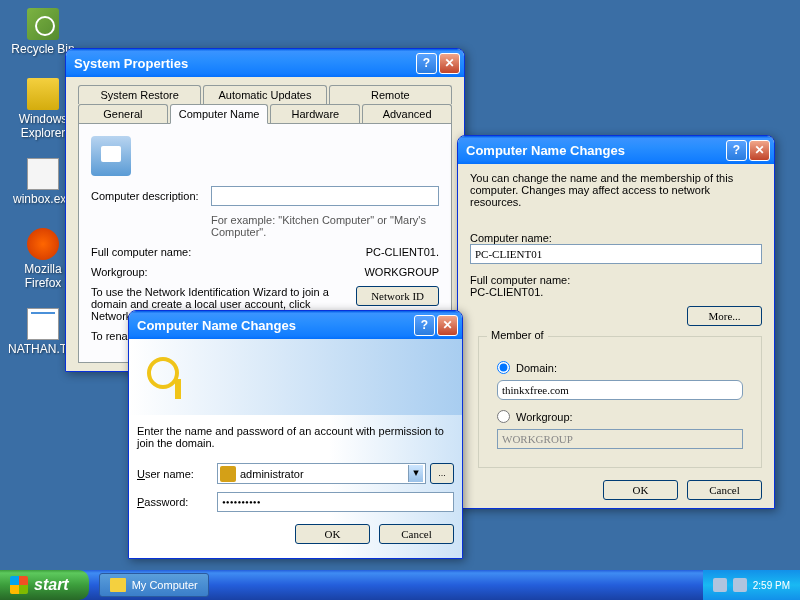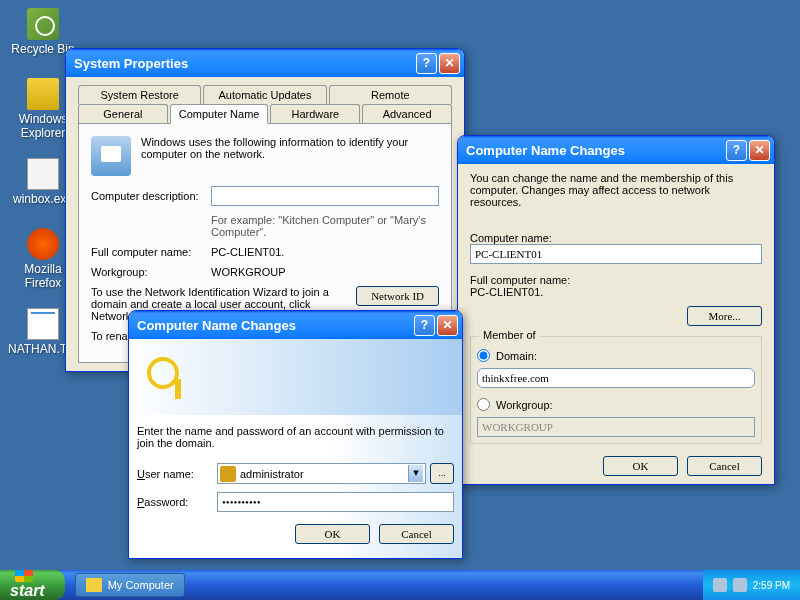--- a/index.html
+++ b/index.html
@@ -28,44 +28,44 @@
 
 
 .tab-row { display: flex; gap: 2px; }
 .tab { background: #ece9d8; border: 1px solid #919b9c; border-bottom: none; padding: 3px 8px; font-size: 11px; border-radius: 3px 3px 0 0; cursor: pointer; flex: 1; text-align: center; white-space: nowrap; }
 .tab.active { background: #fcfcfe; position: relative; z-index: 2; border-bottom: 1px solid #fcfcfe; margin-bottom: -1px; }
 .tab-content { border: 1px solid #919b9c; background: #fcfcfe; padding: 12px; min-height: 240px; }
 
 
 .info-icon { width: 40px; height: 40px; background: linear-gradient(#b8d4f0, #5a9bd5); border-radius: 4px; float: left; margin-right: 10px; position: relative; }
 .info-icon::after { content:''; position:absolute; top:10px; left:10px; width:20px; height:16px; background:#fff; border-radius:2px; }
-.field-row { display: flex; align-items: center; margin: 8px 0; }
+.field-row { display: flex; align-items: center; margin: 8px 0; justify-content: space-between; }
 .field-label { width: 120px; }
 .text-input { border: 1px solid #7f9db9; background: white; padding: 2px 4px; height: 20px; font-family: Tahoma; font-size: 11px; flex: 1; }
 .text-input:disabled { background: #ece9d8; color: #888; }
 .btn { background: #ece9d8; border: 1px solid #003c74; border-radius: 3px; padding: 3px 14px; font-family: Tahoma; font-size: 11px; cursor: pointer; min-width: 75px; }
 .combo { display: flex; border: 1px solid #7f9db9; background: white; align-items: center; padding: 0 2px; height: 21px; flex: 1; }
 .combo .ico { width: 16px; height: 16px; background: #d4a017; border-radius: 2px; margin-right: 4px; }
 .combo .val { flex: 1; }
 .combo .arrow { width: 15px; height: 17px; background: linear-gradient(#cde6ff, #9ac1e8); border-left: 1px solid #7f9db9; text-align: center; line-height: 15px; }
-.group-box { border: 1px solid #d0d0bf; margin-top: 10px; padding: 6px; position: relative; }
+.group-box { border: 1px solid #d0d0bf; margin-top: 10px; padding: 18px; position: relative; margin-left: 8px; }
 .group-title { position: absolute; top: -8px; left: 8px; background: #ece9d8; padding: 0 4px; }
 .radio-row { display: flex; align-items: center; margin: 6px 0; }
 .radio-row input[type=radio] { margin-right: 6px; }
 .key-icon { width: 48px; height: 48px; float: left; margin-right: 10px; position: relative; }
 .key-icon::before { content:''; position:absolute; width:24px; height:24px; border:4px solid #f0c419; border-radius:50%; top:4px; left:4px; }
 .key-icon::after { content:''; position:absolute; width:6px; height:20px; background:#f0c419; bottom:2px; right:10px; }
 .dots-btn { width: 24px; height: 21px; background: #ece9d8; border: 1px solid #003c74; border-radius: 3px; margin-left: 4px; font-size: 9px; text-align: center; line-height: 18px; cursor: pointer; }
 .btn-row { text-align: right; margin-top: 12px; }
 .btn-row .btn { margin-left: 6px; }
 .right-aligned { text-align: right; margin-top: 8px; }
 
 
 .taskbar { position: absolute; bottom: 0; left: 0; right: 0; height: 30px; background: linear-gradient(to bottom, #245edb 0%, #3f8cf3 10%, #245edb 50%, #1941a5 100%); display: flex; align-items: center; }
-.start-btn { height: 30px; padding: 0 20px 0 10px; background: linear-gradient(to bottom, #3c9e3c 0%, #5dc95d 10%, #3c9e3c 50%, #276827 100%); color: white; font-weight: bold; font-style: italic; font-size: 16px; display: flex; align-items: center; border-radius: 0 10px 10px 0; cursor: pointer; flex-direction: column; }
+.start-btn { height: 30px; padding: 0 20px 0 10px; background: linear-gradient(to bottom, #3c9e3c 0%, #5dc95d 10%, #3c9e3c 50%, #276827 100%); color: white; font-weight: bold; font-style: italic; font-size: 16px; display: flex; align-items: center; border-radius: 0 10px 10px 0; cursor: pointer; }
 .start-btn .logo { width: 18px; height: 18px; margin-right: 6px; background: conic-gradient(#f25022 0 25%, #7fba00 0 50%, #ffb900 0 75%, #00a4ef 0); border-radius: 2px; }
 .task-item { height: 24px; margin-left: 10px; padding: 0 10px; background: linear-gradient(#5a9edb, #3a7ec9); border: 1px solid #2b5a9e; border-radius: 3px; color: white; display: flex; align-items: center; cursor: pointer; }
 .task-item .ti-icon { width: 16px; height: 14px; background: #f4d03f; border-radius: 1px; margin-right: 6px; }
 .tray { margin-left: auto; height: 30px; background: linear-gradient(to bottom, #1290e9, #19b9f3 50%, #1290e9); padding: 0 10px; display: flex; align-items: center; color: white; font-size: 10px; gap: 6px; }
 .tray-icon { width: 14px; height: 14px; background: #b0c4de; border-radius: 2px; }
 
 .underline-letter { text-decoration: underline; }
 </style>
 </head>
 <body>
@@ -105,21 +105,20 @@
     </div>
     <div class="tab-row">
       <div class="tab">General</div>
       <div class="tab active">Computer Name</div>
       <div class="tab">Hardware</div>
       <div class="tab">Advanced</div>
     </div>
     <div class="tab-content">
       <div style="overflow:hidden;margin-bottom:10px">
         <div class="info-icon"></div>
-        <div>Windows uses the following information to identify your computer on the network.</div>
       </div>
       <div class="field-row">
         <div class="field-label">Computer description:</div>
         <input class="text-input" value="" style="">
       </div>
       <div class="field-row">
         <div class="field-label"></div>
         <div style="flex:1;color:#555">For example: "Kitchen Computer" or "Mary's Computer".</div>
       </div>
       <div class="field-row">

